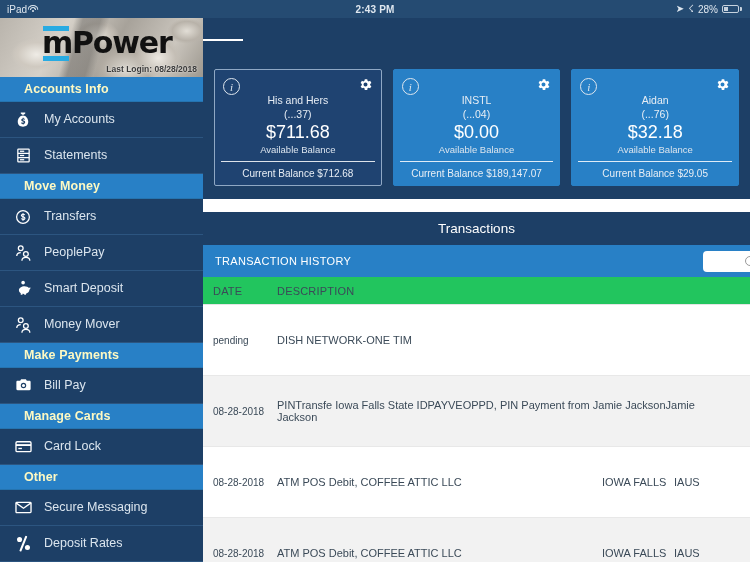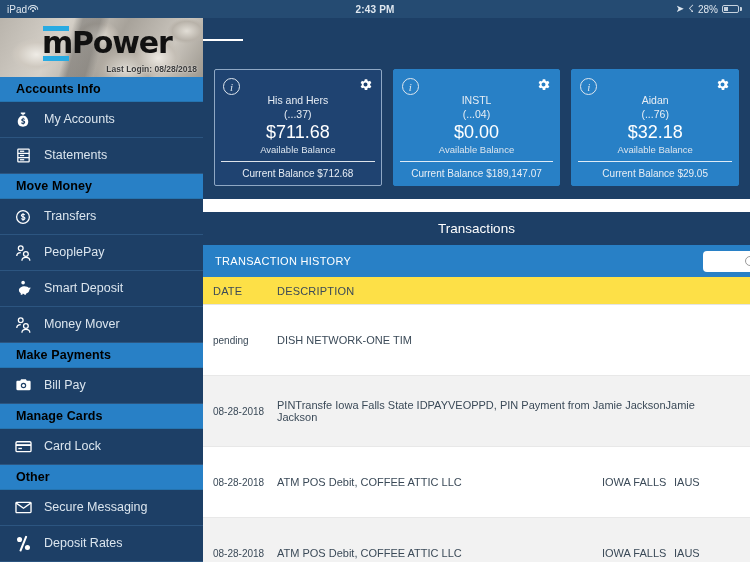--- a/index.html
+++ b/index.html
@@ -72,23 +72,23 @@
     font-family: "DejaVu Sans", sans-serif;
     font-size: 30px; font-weight: bold; color: #111; letter-spacing: -1.2px;
     line-height: 34px; position: relative; padding: 0 2px;
   }
   .last-login {
     position: absolute; right: 6px; bottom: 3px; z-index: 4;
     font-size: 8.5px; color: #3b3b3b; font-weight: bold;
     text-shadow: 0 0 2px rgba(255,255,255,.8);
   }
   .sec-header {
-    height: 25px; background: #2880c6; color: #000000;
+    height: 25px; background: #2880c6; color: #fef9c3;
     font-size: 12.5px; font-weight: bold; display: flex; align-items: center;
-    padding-left: 16px; letter-spacing: .1px;
+    padding-left: 24px; letter-spacing: .1px;
     border-bottom: 1px solid #2574b0;
   }
   .nav-item {
     height: 36px; display: flex; align-items: center; padding-left: 12px;
     color: #dbe5ee; font-size: 12.5px;
     border-bottom: 1px solid #2c5party;
     border-bottom: 1px solid #2d5party;
     border-bottom: 1px solid #2c5580;
     cursor: pointer;
   }
@@ -156,21 +156,21 @@
   .search-box .mag::before {
     content:""; position:absolute; left:0; top:0; width:8px; height:8px;
     border:1.4px solid #9a9a9a; border-radius:50%;
   }
   .search-box .mag::after {
     content:""; position:absolute; left:7px; top:7.5px; width:4px; height:1.4px;
     background:#9a9a9a; transform: rotate(45deg); transform-origin: left center;
   }
 
   .tbl-head {
-    height: 28px; background: #fde047; display: flex; align-items: center;
+    height: 28px; background: #22c55e; display: flex; align-items: center;
     color: #3b4a58; font-size: 11px; letter-spacing: .2px;
     border-bottom: 1px solid #e4e4e4;
   }
   .col-date { width: 74px; padding-left: 10px; flex: 0 0 74px; }
   .col-desc { flex: 1 1 auto; }
 
   .txn-row {
     min-height: 71px; display: flex; align-items: center;
     font-size: 11px; color: #3b4a58;
     border-bottom: 1px solid #e8e8e8;

